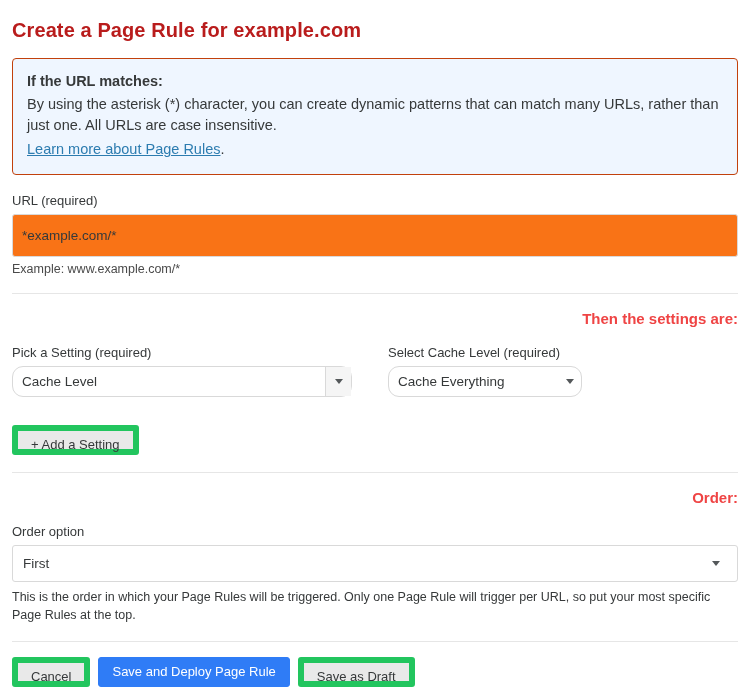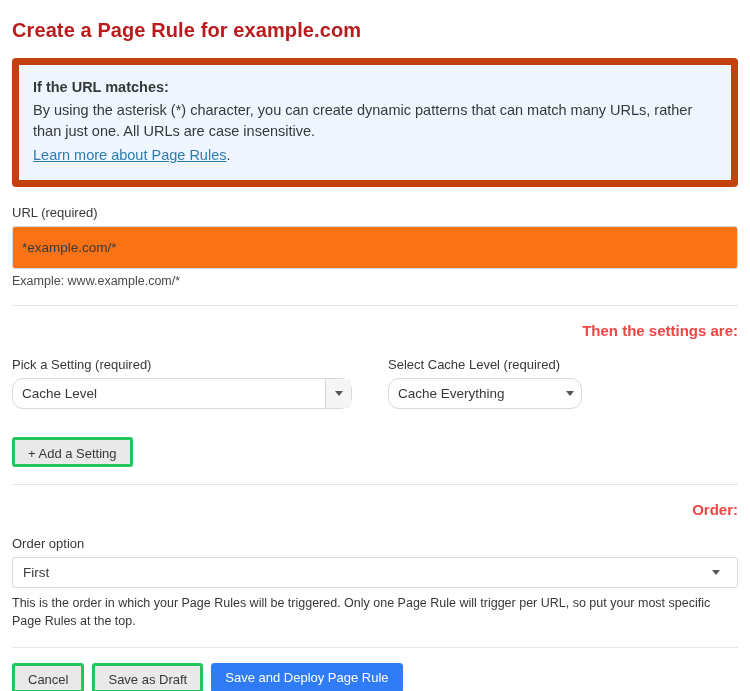--- a/index.html
+++ b/index.html
@@ -26,21 +26,21 @@
     font-weight: bold;
     color: #b91c1c;
     letter-spacing: 0.1px;
     margin: 10px 0 0 0;
     padding-top: 9px;
   }
   
   .callout {
     margin-top: 16px;
     background: #eff6ff;
-    border: 7px solid #c2410c;
+    border: 1px solid #c2410c;
     border-radius: 4px;
     padding: 12px 14px 14px 14px;
     line-height: 1.45;
     font-size: 14.5px;
   }
   .callout-title {
     font-weight: bold;
     font-size: 14.5px;
     color: #36393a;
     margin-bottom: 2px;
@@ -167,36 +167,36 @@
     font-size: 13px;
     border-radius: 3px;
     cursor: pointer;
     padding: 0 13px;
     height: 30px;
     line-height: 28px;
     display: inline-block;
   }
   .btn-grey {
     background: #e9e9e9;
-    border: 3px solid #22c55e;
+    border: 6px solid #22c55e;
     color: #36393a;
   }
   .btn-blue {
     background: #2f7cf6;
     border: 1px solid #2f7cf6;
     color: #ffffff;
     font-weight: normal;
   }
   .add-setting-wrap {
     margin-top: 28px;
   }
   .order-select {
     box-sizing: border-box;
     width: 100%;
-    height: 31px;
+    height: 37px;
     border: 1px solid #d9d9d9;
     border-radius: 3px;
     background: #fff;
     display: flex;
     align-items: center;
     padding: 0 10px;
     font-size: 13.5px;
     color: #36393a;
   }
   .order-note {
@@ -273,17 +273,17 @@
     <span class="select-arrow plain">
         <span class="caret"></span>
       </span>
   </div>
   <div class="order-note">This is the order in which your Page Rules will be triggered. Only one Page Rule will trigger per URL, so put your most specific Page Rules at the top.</div>
 
   <hr class="divider">
 
   <div class="footer-actions">
     <span class="btn btn-grey">Cancel</span>
+    <span class="btn btn-blue">Save and Deploy Page Rule</span>
     <span class="btn btn-grey">Save as Draft</span>
-    <span class="btn btn-blue">Save and Deploy Page Rule</span>
   </div>
 
 </div>
 
 </body></html>

